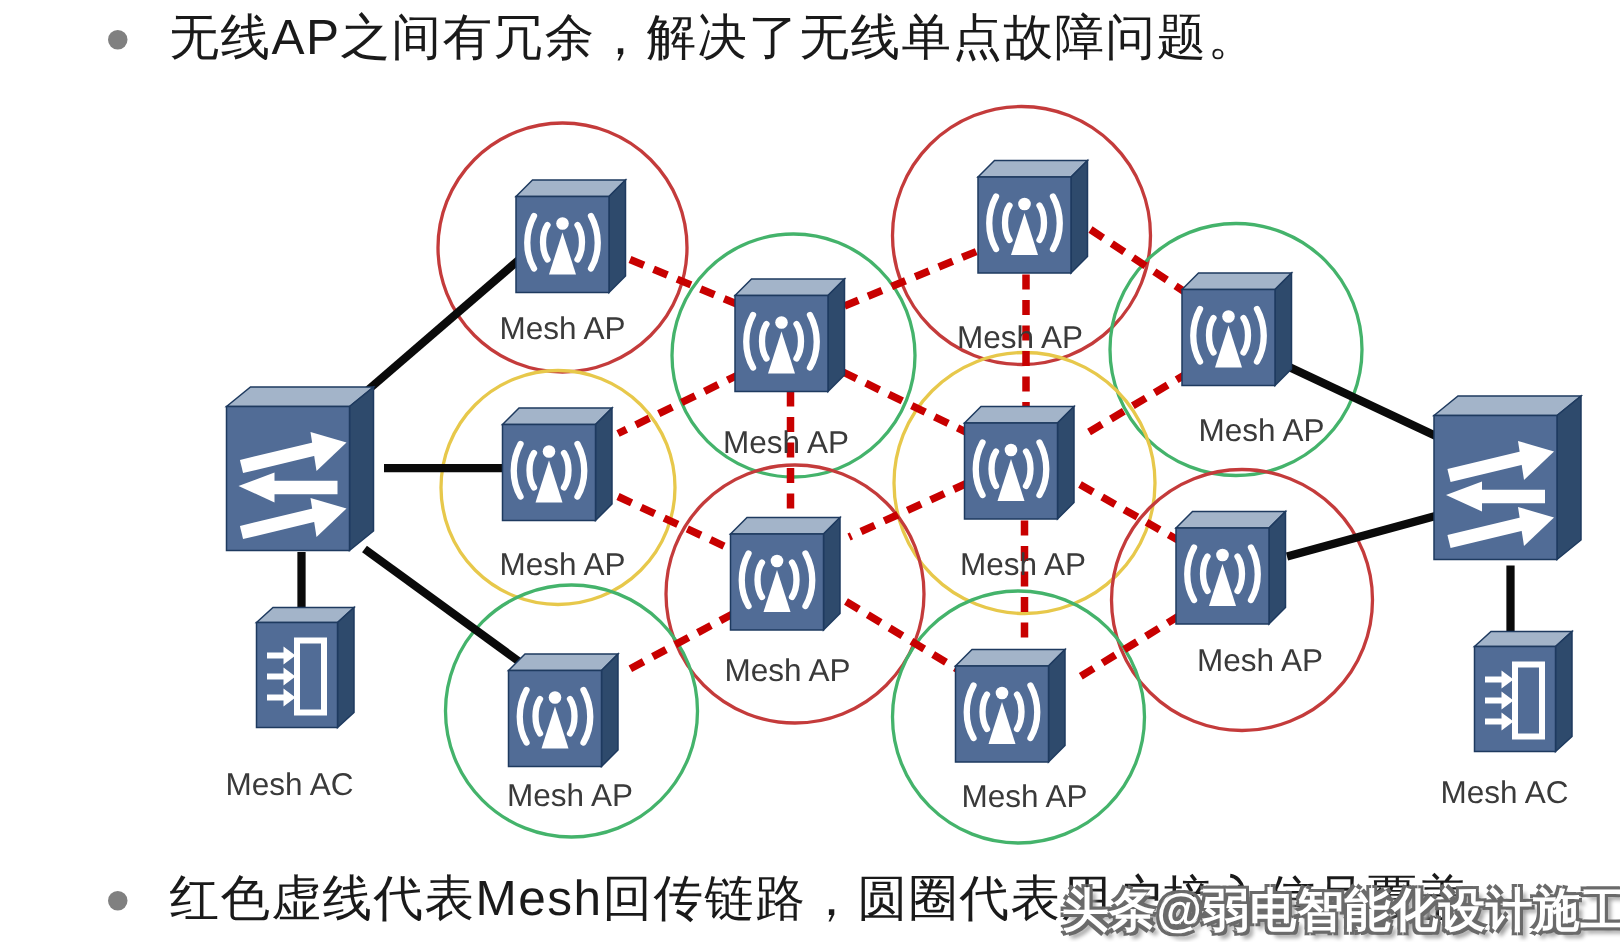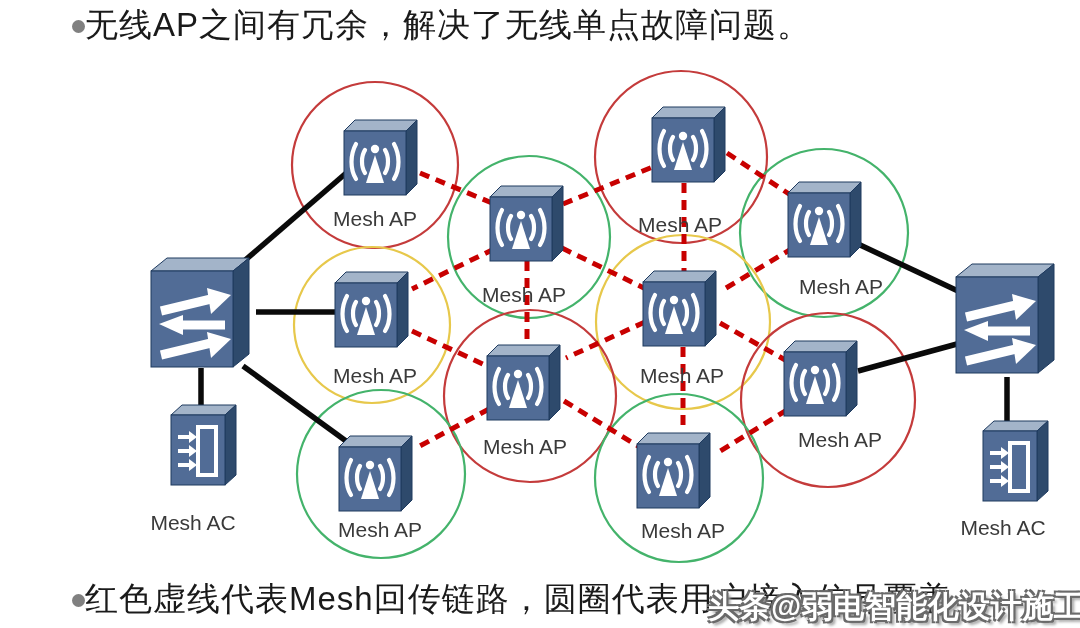--- a/index.html
+++ b/index.html
@@ -7,21 +7,21 @@
     position:relative;width:1080px;height:628px;background:#ffffff;overflow:hidden;
     font-family:"Liberation Sans","DejaVu Sans",sans-serif;
   }
   .bullet{position:absolute;display:flex;align-items:flex-start;}
   .bullet .dot{
     width:13px;height:13px;border-radius:50%;background:var(--bullet-dot,#808080);
     margin-top:14px;flex:0 0 auto;
   }
   .bullet .bullet-text{
     font-size:33px;line-height:1.15;color:var(--bullet-text,#1a1a1a);
-    letter-spacing:1px;white-space:nowrap;
+    letter-spacing:1px;margin-left:28px;white-space:nowrap;
   }
   .top-bullet{left:72px;top:6px;}
   .bottom-bullet{left:72px;top:580px;}
   #topo{position:absolute;left:0;top:0;}
   .dev-label{
     font-family:"Liberation Sans","DejaVu Sans",sans-serif;
     font-size:21px;fill:var(--label,#3a3a3a);
   }
   .watermark{
     position:absolute;left:708px;top:586px;z-index:5;

